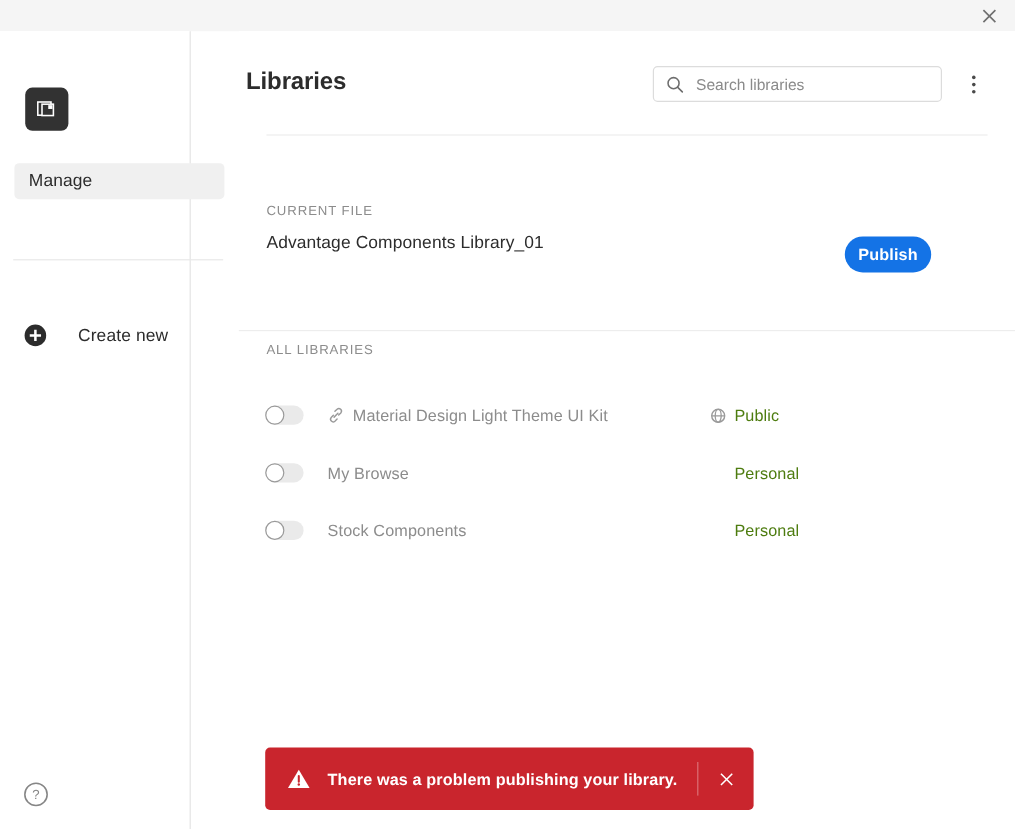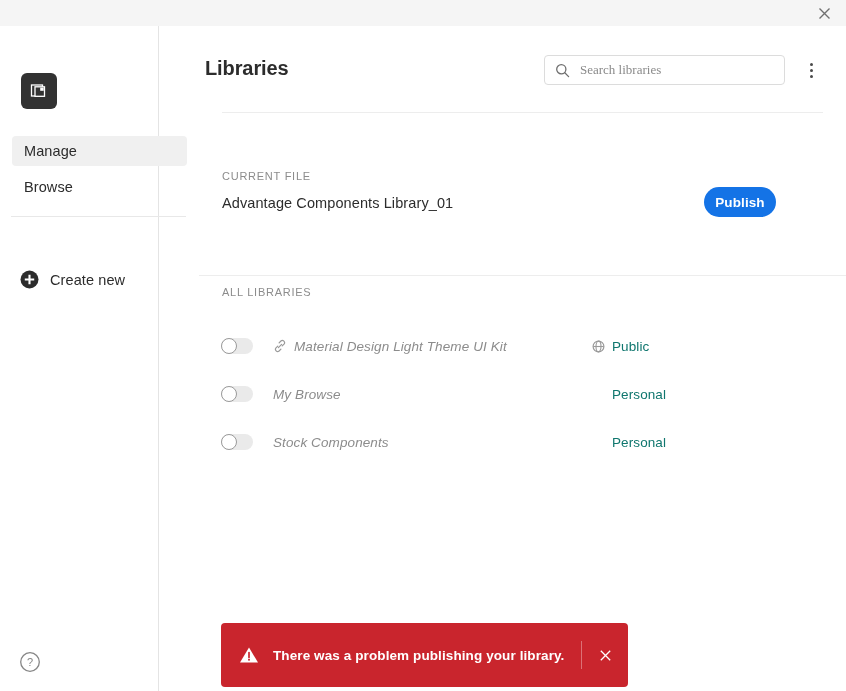--- a/index.html
+++ b/index.html
@@ -67,21 +67,21 @@
   .nav-item + .nav-item { margin-top: 6px; }
 
   .nav-divider {
     position: absolute; left: 11px; top: 190px;
     width: 175px; height: 1px;
     background: #e8e8e8;
   }
 
   .create-new {
     position: absolute; left: 20px; top: 244px;
-    display: flex; align-items: center; gap: 11px;
+    display: flex; align-items: center; gap: 26px;
     cursor: pointer;
   }
   .create-new-label {
     font-size: 14.5px;
     color: #2c2c2c;
     letter-spacing: .1px;
   }
 
   .help-btn {
     position: absolute; left: 19px; bottom: 18px;
@@ -113,21 +113,21 @@
     width: 241px; height: 30px;
     border: 1px solid #dcdcdc;
     border-radius: 4px;
     display: flex; align-items: center;
     background: #ffffff;
   }
   .search-icon { margin-left: 10px; display: flex; }
   .search-input {
     border: 0; outline: 0;
     background: transparent;
-    font-family: Liberation Serif, serif;
+    font-family: Liberation Sans, sans-serif;
     font-size: 13px;
     color: #1d4ed8;
     margin-left: 8px;
     width: 190px;
   }
   .search-input::placeholder { color: #8a8a8a; }
 
   .more-btn {
     position: absolute; left: 601px; top: 33px;
     width: 22px; height: 22px;
@@ -157,21 +157,21 @@
   .current-file-label {
     position: absolute; left: 23px; top: 124px; margin-top: 20px;
   }
   .current-file-name {
     position: absolute; left: 23px; top: 169px;
     font-size: 14.5px;
     color: #2c2c2c;
     letter-spacing: .1px;
   }
   .publish-btn {
-    position: absolute; left: 505px; top: 161px;
+    position: absolute; left: 505px; top: 171px;
     width: 72px; height: 30px;
     border: 0;
     border-radius: 15px;
     background: #1473e6;
     color: #ffffff;
     font-family: "Liberation Sans", sans-serif;
     font-size: 13.5px;
     font-weight: bold;
     cursor: pointer;
     letter-spacing: .1px;
@@ -213,38 +213,37 @@
   }
   .lib-link-icon {
     position: absolute; left: 74px;
     display: flex; align-items: center;
   }
   .lib-name {
     position: absolute; left: 74px;
     font-size: 13.5px;
     color: #8c8c8c;
     letter-spacing: .1px;
-    font-style: italic;
   }
   .lib-name.indented { left: 95px; }
   .lib-access {
     position: absolute; left: 413px;
     font-size: 13.5px;
-    color: #0f766e;
+    color: #4d7c0f;
     letter-spacing: .1px;
   }
   .lib-globe-icon {
     position: absolute; left: 393px;
     display: flex; align-items: center;
   }
 
   
   .toast {
     position: absolute; left: 221px; top: 623px;
-    width: 407px; height: 64px;
+    width: 407px; height: 52px;
     background: #c9252d;
     border-radius: 4px;
     display: flex; align-items: center;
   }
   .toast-icon { margin-left: 18px; display: flex; }
   .toast-msg {
     margin-left: 14px;
     color: #ffffff;
     font-size: 13.5px;
     font-weight: bold;
@@ -280,23 +279,20 @@
       <svg width="20" height="20" viewBox="0 0 20 20">
         <rect x="2.5" y="4" width="11" height="11" fill="none" stroke="#ffffff" stroke-width="1.3"></rect>
         <rect x="6" y="5.8" width="9.5" height="9.5" fill="#323232" stroke="#ffffff" stroke-width="1.3"></rect>
         <rect x="11.2" y="6.6" width="3.5" height="3.2" fill="#ffffff"></rect>
       </svg>
     </div>
 
     <div class="nav">
       <div class="nav-item active">
         <span>Manage</span>
-      </div>
-      <div class="nav-item">
-        <span>Browse</span>
       </div>
     </div>
 
     <div class="nav-divider"></div>
 
     <div class="create-new">
       <svg width="19" height="19" viewBox="0 0 19 19">
         <circle cx="9.5" cy="9.5" r="9" fill="#2c2c2c"></circle>
         <path d="M9.5 4.8 V14.2 M4.8 9.5 H14.2" stroke="#ffffff" stroke-width="2.1" stroke-linecap="butt"></path>
       </svg>

